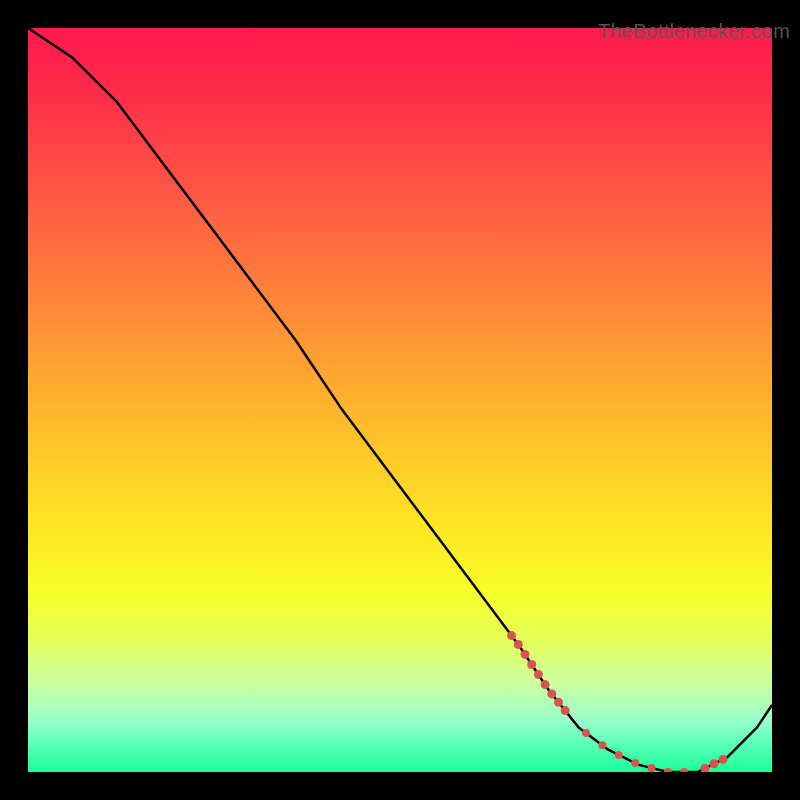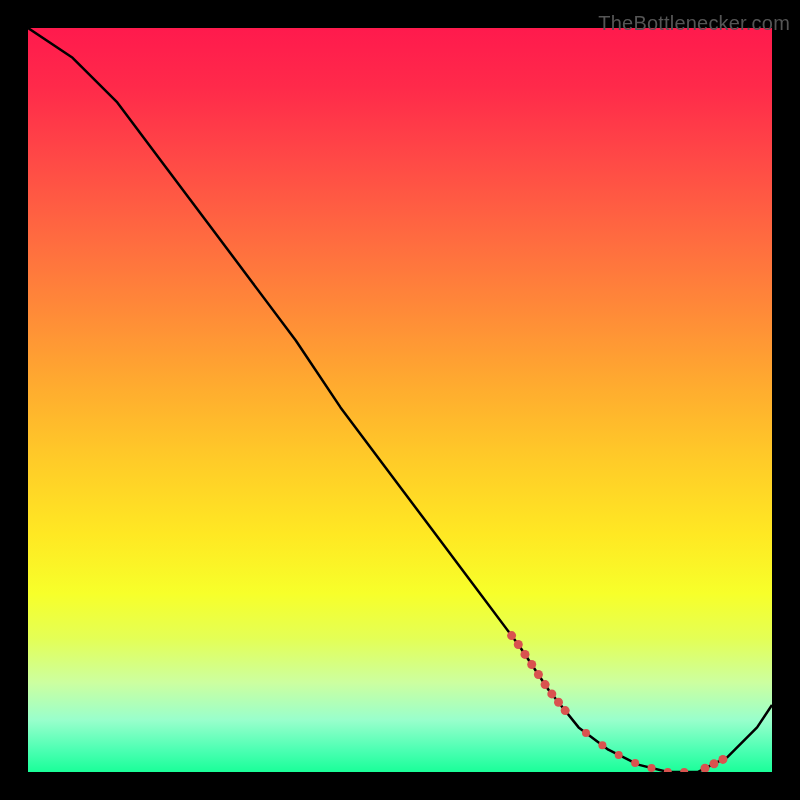--- a/index.html
+++ b/index.html
@@ -12,21 +12,21 @@
     font-family: Arial, Helvetica, sans-serif;
   }
   .container {
     position: relative;
     width: 800px;
     height: 800px;
     background: #000;
   }
   .watermark {
     position: absolute;
-    top: 12px;
+    top: 20px;
     right: 10px;
     color: #555;
     font-size: 20px;
     font-weight: 500;
     letter-spacing: 0.2px;
     z-index: 10;
   }
   .plot-area {
     position: absolute;
     left: 28px;

